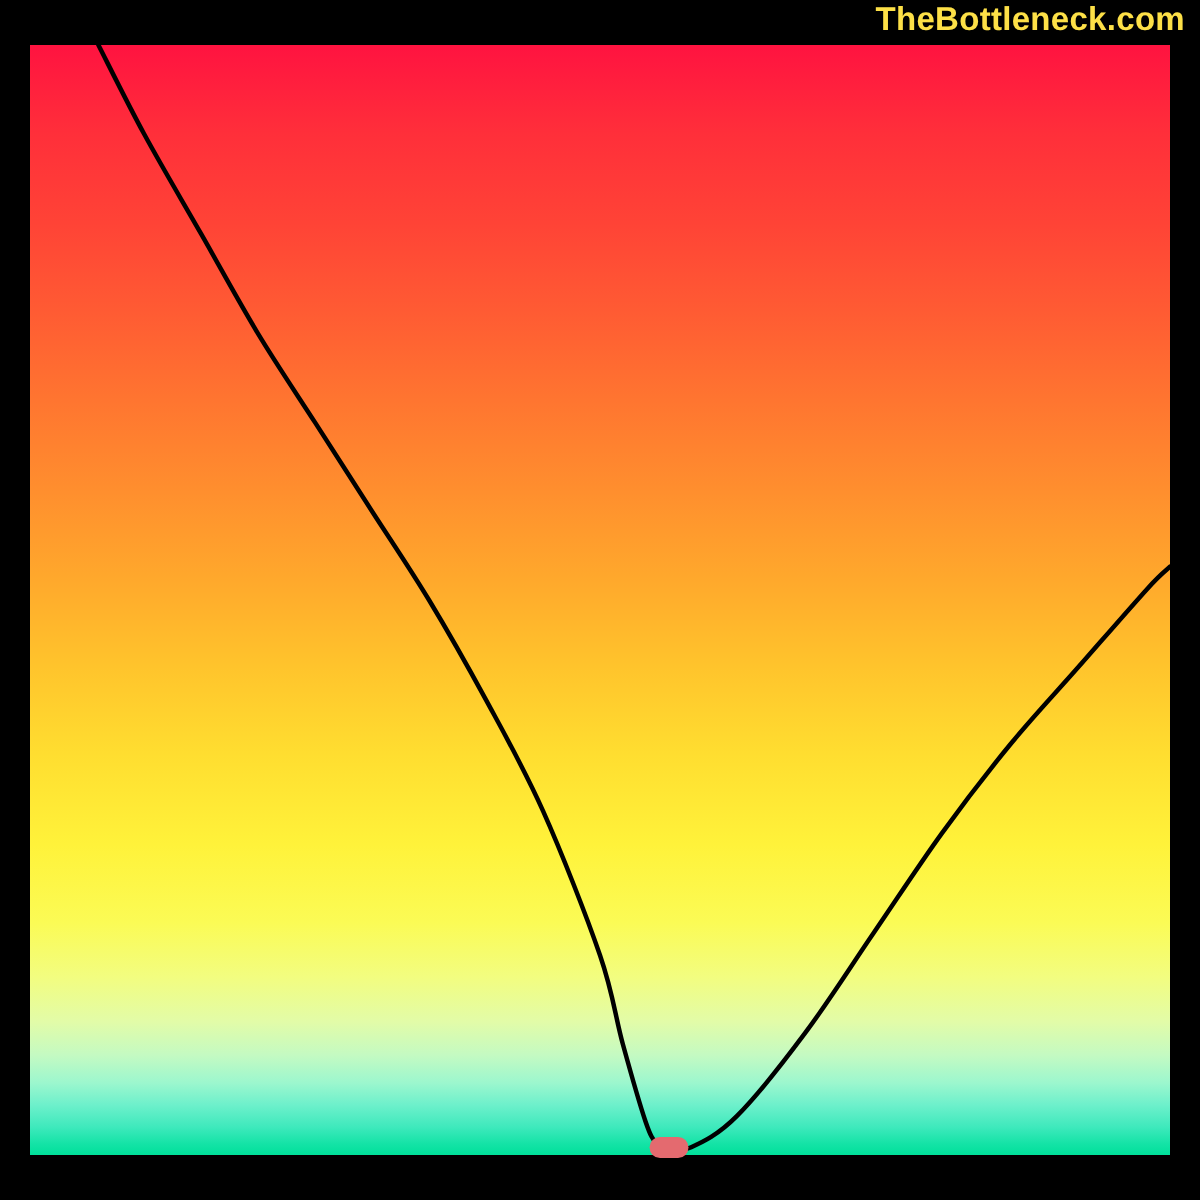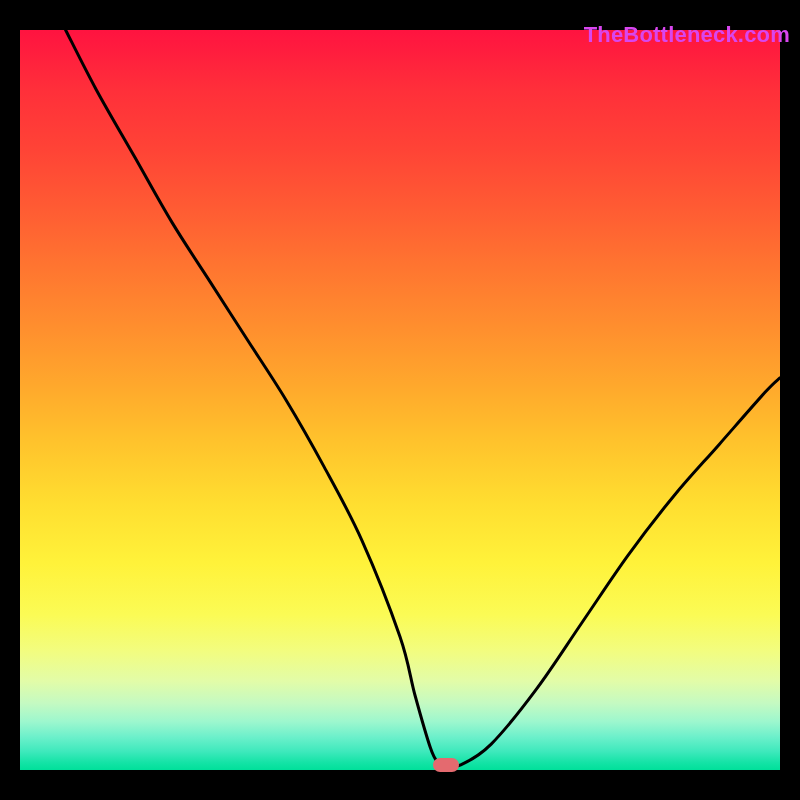--- a/index.html
+++ b/index.html
@@ -12,25 +12,25 @@
     font-family: Arial, Helvetica, sans-serif;
   }
   .frame {
     position: relative;
     width: 800px;
     height: 800px;
     background: #000;
   }
   .watermark {
     position: absolute;
-    top: 22px;
+    top: 0;
     right: 10px;
     font-size: 22px;
     font-weight: 600;
-    color: #d946ef;
+    color: #fde047;
     letter-spacing: 0.2px;
     z-index: 10;
   }
   .plot-area {
     position: absolute;
     left: 20px;
     top: 30px;
     width: 760px;
     height: 740px;
     background: linear-gradient(

